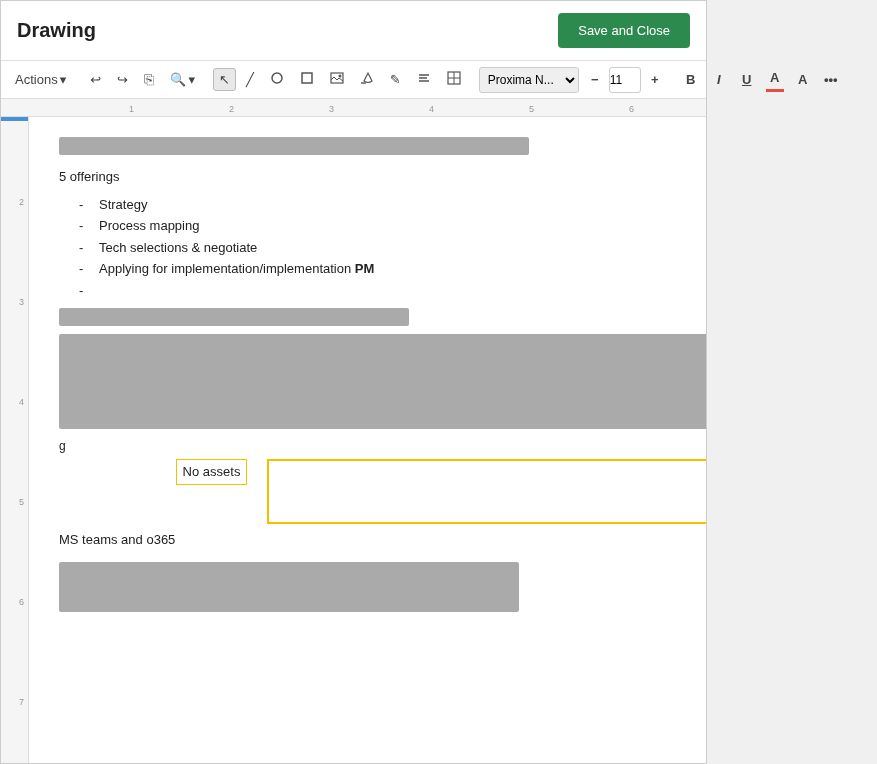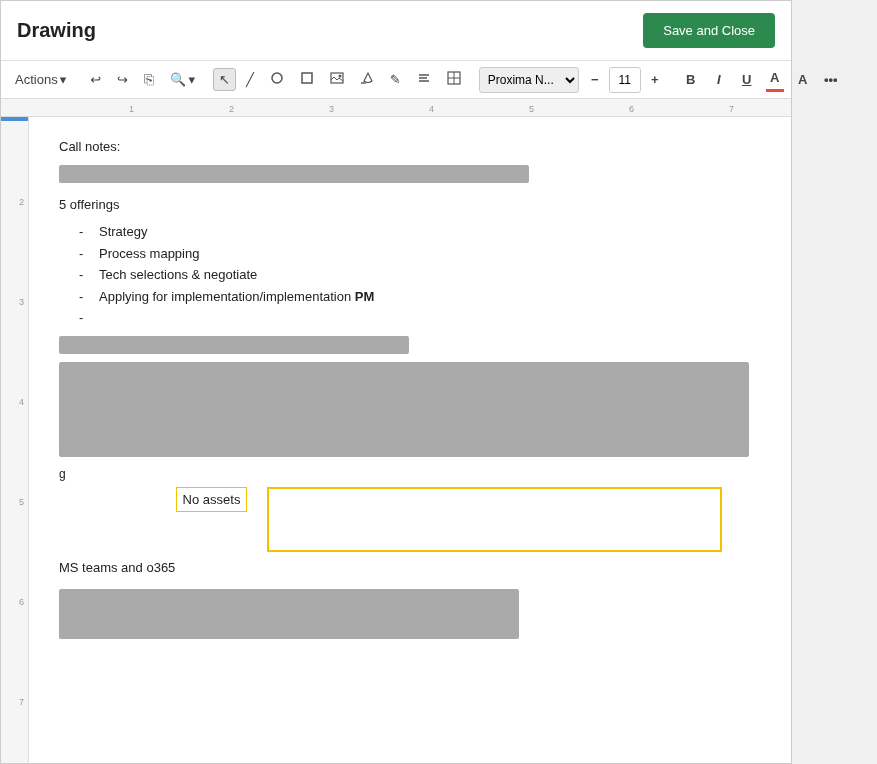--- a/index.html
+++ b/index.html
@@ -1,19 +1,19 @@
 <!DOCTYPE html>
 <html><head>
   <meta charset="utf-8">
   <style>
     * { box-sizing: border-box; margin: 0; padding: 0; }
     body { font-family: Arial, sans-serif; background: #f0f0f0; width: 877px; height: 764px; overflow: hidden; }
 
     .window {
-      width: 792px;
+      width: 707px;
       height: 764px;
       background: #fff;
       border: 1px solid #ccc;
       display: flex;
       flex-direction: column;
     }
 
     
     .title-bar {
       display: flex;
@@ -86,21 +86,21 @@
     .font-size-control {
       display: flex;
       align-items: center;
       gap: 2px;
     }
 
     .font-size-input {
       width: 32px;
       border: 1px solid #ccc;
       border-radius: 3px;
-      text-align: center;
+      text-align: left;
       font-size: 12px;
       height: 26px;
     }
 
     .icon-btn {
       background: none;
       border: 1px solid transparent;
       border-radius: 3px;
       cursor: pointer;
       padding: 2px 4px;
@@ -458,21 +458,20 @@
       <span class="left-ruler-number" style="top:380px;">5</span>
       <span class="left-ruler-number" style="top:480px;">6</span>
       <span class="left-ruler-number" style="top:580px;">7</span>
     </div>
 
     <div class="canvas-area checker-bg">
       <div class="canvas-wrapper drawing-canvas">
         <div class="canvas-content">
 
 
-          <p class="call-notes-label">Call notes:</p>
 
           <div class="grey-bar grey-bar-narrow" style="margin-bottom:12px;"></div>
 
 
           <div class="offerings-section">
             <p>5 offerings</p>
             <div class="offering-item">
               <span class="offering-dash">-</span>
               <span>Strategy</span>
             </div>

